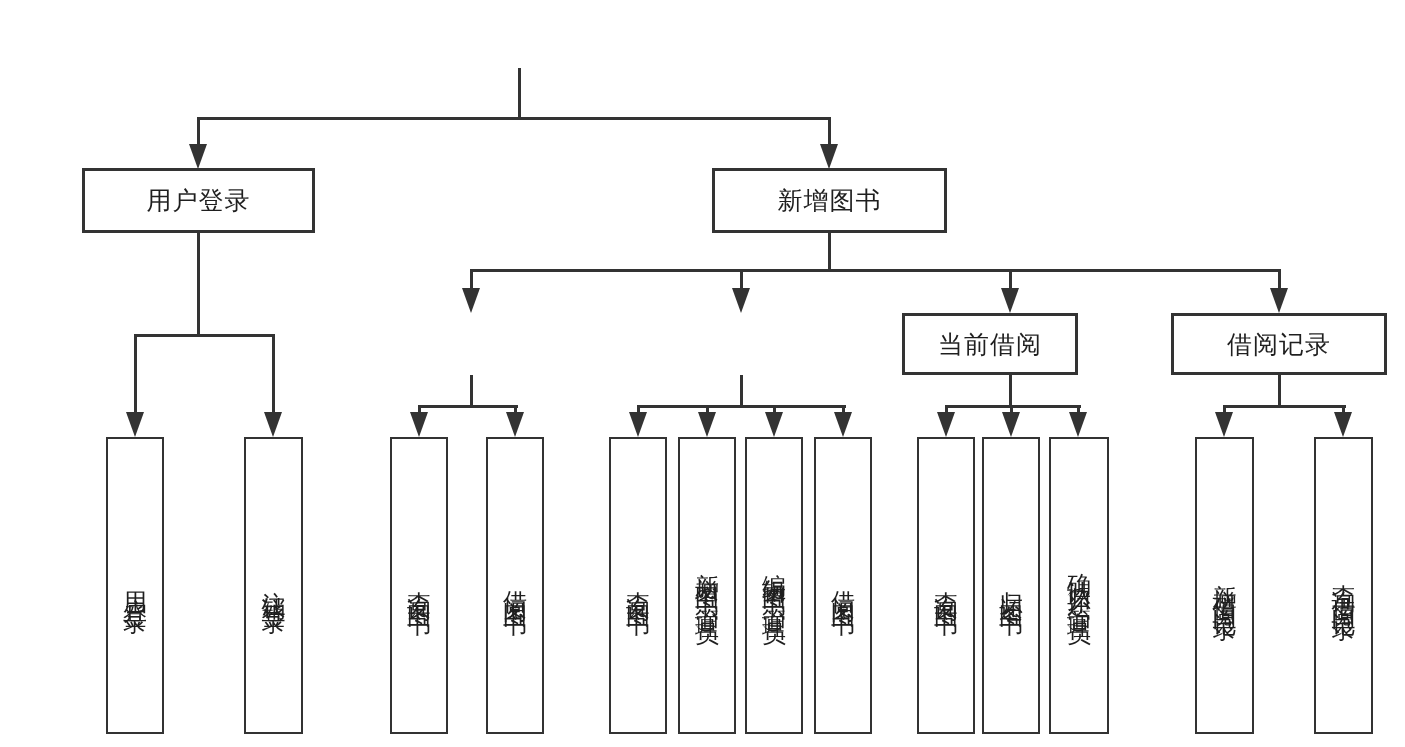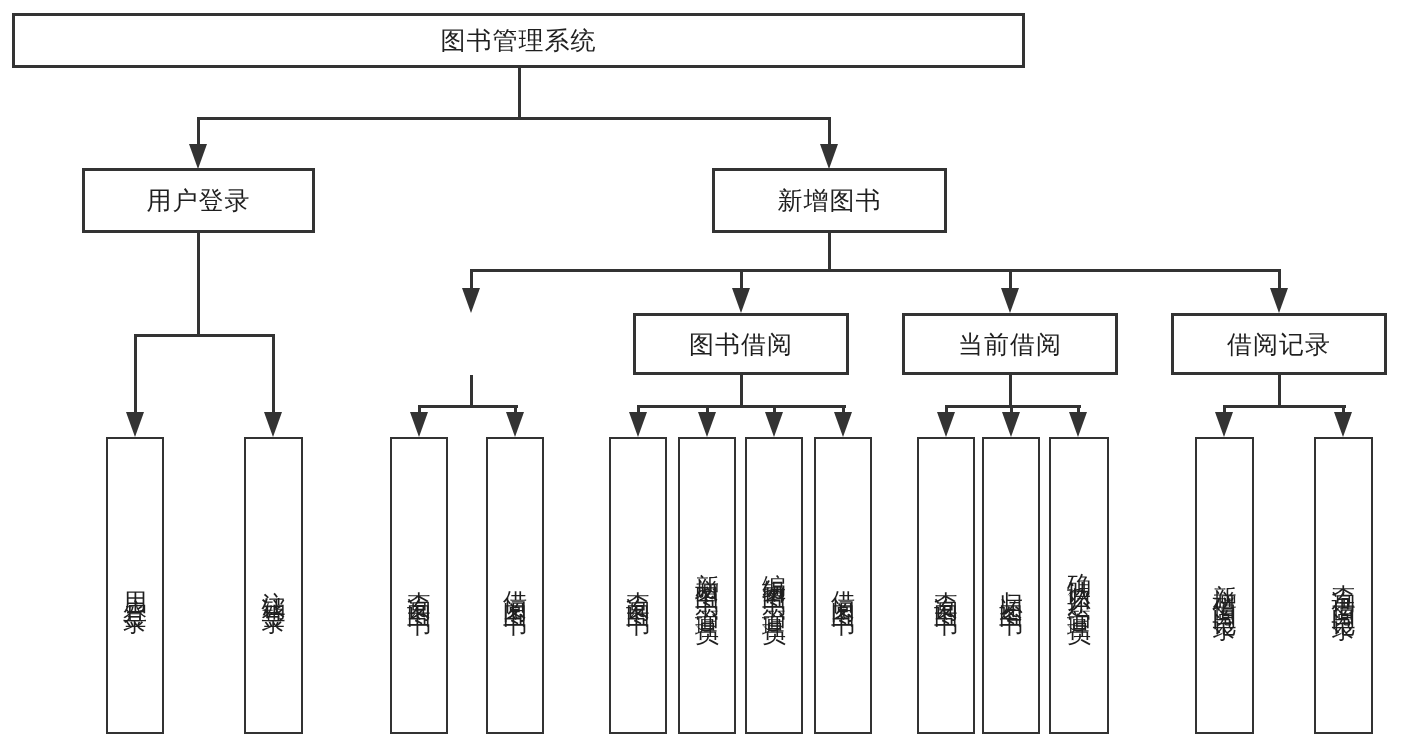--- a/index.html
+++ b/index.html
@@ -27,23 +27,20 @@
   .watermark{
     position:absolute;left:1186px;top:714px;font-size:20px;letter-spacing:0.5px;
     color:#b6bac1;white-space:nowrap;z-index:5;
   }
 </style>
 </head>
 <body>
 
 <div id="canvas">
 
-  <div class="box" style="left:12px;top:13px;width:1013px;height:55px">
-    <span class="hlabel">图书管理系统</span>
-  </div>
 
   <div class="v-line" style="left:517.5px;top:68px;height:50px"></div>
   <div class="h-line" style="left:196.5px;top:116.5px;width:634px"></div>
   <div class="v-line" style="left:196.5px;top:118px;height:28px"></div>
   <div class="arrow-down" style="left:189px;top:144px"></div>
   <div class="v-line" style="left:827.5px;top:118px;height:28px"></div>
   <div class="arrow-down" style="left:820px;top:144px"></div>
 
   <div class="box" style="left:82px;top:168px;width:233px;height:65px">
     <span class="hlabel">用户登录</span>
@@ -63,24 +60,21 @@
   <div class="h-line" style="left:469.5px;top:268.5px;width:811px"></div>
   <div class="v-line" style="left:469.5px;top:270px;height:22px"></div>
   <div class="arrow-down" style="left:462px;top:288px"></div>
   <div class="v-line" style="left:739.5px;top:270px;height:22px"></div>
   <div class="arrow-down" style="left:732px;top:288px"></div>
   <div class="v-line" style="left:1008.5px;top:270px;height:22px"></div>
   <div class="arrow-down" style="left:1001px;top:288px"></div>
   <div class="v-line" style="left:1277.5px;top:270px;height:22px"></div>
   <div class="arrow-down" style="left:1270px;top:288px"></div>
 
-  <div class="box" style="left:633px;top:313px;width:216px;height:62px">
-    <span class="hlabel">图书借阅</span>
-  </div>
-  <div class="box" style="left:902px;top:313px;width:216px;height:62px">
+  <div class="box" style="left:902px;top:313px;width:176px;height:62px">
     <span class="hlabel">当前借阅</span>
   </div>
   <div class="box" style="left:1171px;top:313px;width:216px;height:62px">
     <span class="hlabel">借阅记录</span>
   </div>
 
   <div class="v-line" style="left:469.5px;top:375px;height:33px"></div>
   <div class="h-line" style="left:417.5px;top:404.5px;width:100px"></div>
   <div class="v-line" style="left:417.5px;top:406px;height:10px"></div>
   <div class="arrow-down" style="left:410px;top:412px"></div>

